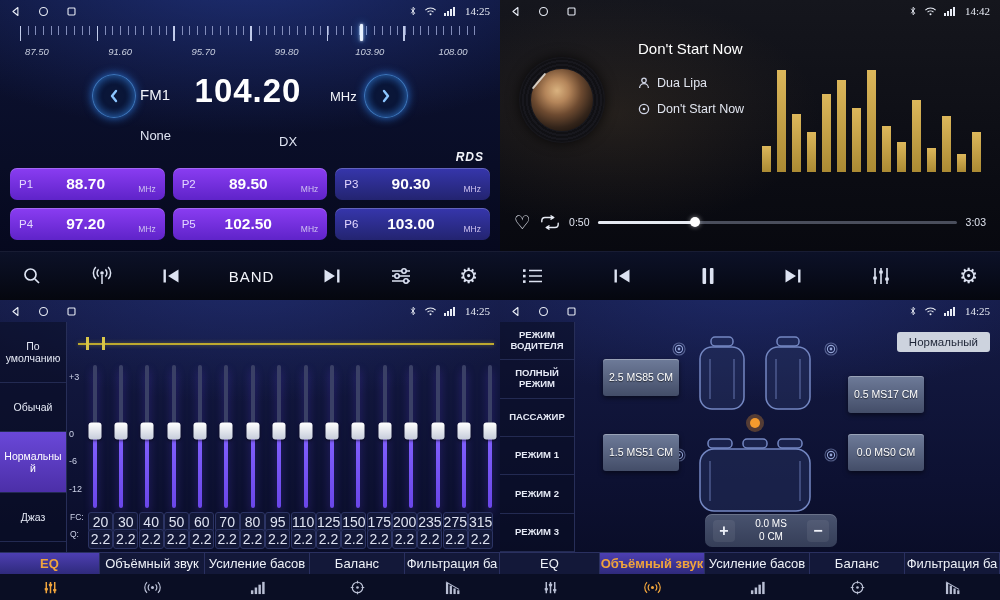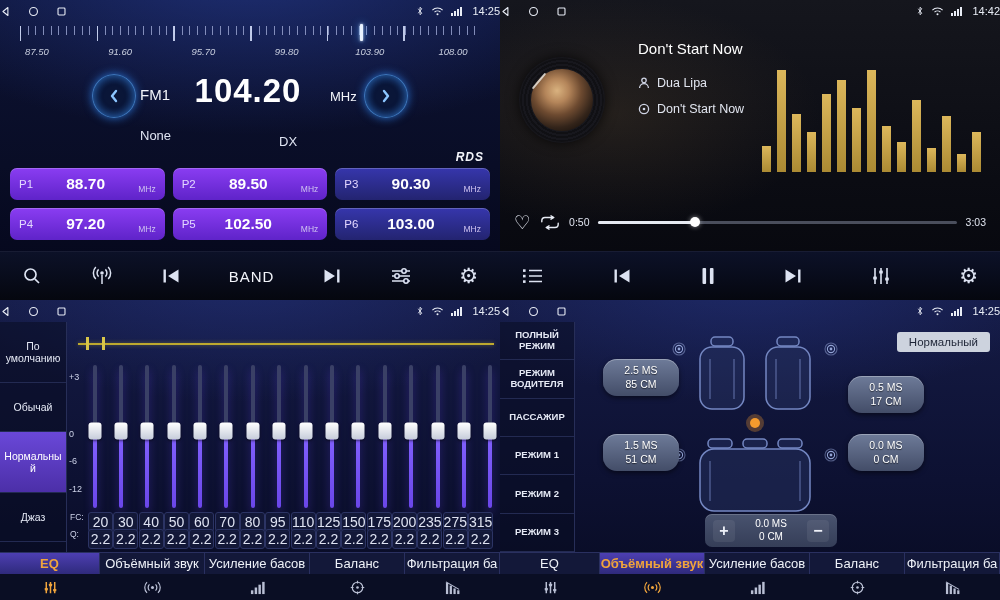--- a/index.html
+++ b/index.html
@@ -3,21 +3,21 @@
 <meta charset="utf-8">
 <style>
   html,body{margin:0;padding:0;background:#000;}
   body{width:1000px;height:600px;overflow:hidden;font-family:"Liberation Sans","DejaVu Sans",sans-serif;color:#fff;
        -webkit-font-smoothing:antialiased;}
   .app{width:1000px;height:600px;display:grid;grid-template-columns:500px 500px;grid-template-rows:300px 300px;}
   .quad{position:relative;width:500px;height:300px;overflow:hidden;}
 
   
   .statusbar{position:absolute;top:0;left:0;right:0;height:22px;display:flex;justify-content:space-between;
-             align-items:center;padding:0 0;z-index:6;}
+             align-items:center;padding:0 10px;z-index:6;font-family:Liberation Serif, serif;}
   .sb-left{display:flex;gap:17px;align-items:center;color:#e8ecf5;}
   .sb-right{display:flex;gap:7px;align-items:center;color:#e8ecf5;}
   .sb-nav,.sb-ico{display:flex;align-items:center;}
   .sb-time{font-size:11px;margin-left:3px;}
 
   
   .q-radio{background:radial-gradient(130% 95% at 50% -12%, rgba(45,70,170,.55), transparent 60%),
            linear-gradient(180deg,#0d1334 0%,#090d26 55%,#04061a 100%);}
   .ruler{position:absolute;left:0;right:0;top:24px;height:36px;font-style:italic;}
   .ticks-minor{position:absolute;left:20px;right:20px;top:2px;height:9px;
@@ -119,24 +119,24 @@
   .fc-row{top:190px;} .q-row{top:207px;}
   .eq-rowlabel{width:18px;font-size:8.5px;color:#cdd2e8;padding-left:2px;}
   .eq-vals{display:flex;justify-content:space-between;flex:1;}
   .eq-val{width:23px;text-align:center;font-size:14px;color:#dfe3f2;background:rgba(20,26,58,.9);
     border:1px solid #2c3464;border-radius:3px;padding:1px 0;}
 
   
   .profile-btn{position:absolute;right:10px;top:32px;background:#cdd3de;color:#1d2436;border:none;border-radius:3px;
     font-size:11.5px;padding:4px 12px;font-family:inherit;cursor:pointer;}
   .car{position:absolute;left:170px;top:27px;}
-  .delay-btn{position:absolute;width:76px;height:37px;border-radius:14px;
+  .delay-btn{position:absolute;width:76px;height:37px;border-radius:3px;
     background:linear-gradient(180deg,#6e7b99,#434d68);
     box-shadow:inset 0 1px 0 rgba(255,255,255,.3),0 2px 5px rgba(0,0,0,.5);
-    display:flex;flex-direction:column;align-items:center;justify-content:center;
+    display:flex;flex-direction:row;align-items:center;justify-content:center;
     font-size:10.5px;line-height:1.3;color:#fff;text-shadow:0 1px 1px rgba(0,0,0,.6);cursor:pointer;}
   .dl-fl{left:103px;top:59px;} .dl-fr{left:348px;top:59px;margin-top:17px;} .dl-rl{left:103px;top:134px;} .dl-rr{left:348px;top:134px;}
   .adjust{position:absolute;left:205px;top:214px;width:116px;height:33px;border-radius:7px;
     background:linear-gradient(180deg,#49536f,#353e58);box-shadow:inset 0 1px 0 rgba(255,255,255,.18);
     display:flex;align-items:center;justify-content:space-between;padding:0 8px;}
   .adj-btn{font-size:16px;font-weight:bold;color:#eef1f8;width:22px;height:22px;display:flex;align-items:center;
     justify-content:center;background:rgba(255,255,255,.07);border-radius:4px;cursor:pointer;}
   .adj-val{display:flex;flex-direction:column;align-items:center;font-size:10px;line-height:1.25;color:#fff;}
 </style>
 </head>
@@ -706,22 +706,22 @@
               <rect x="3" y="4" width="2" height="5"></rect>
               <rect x="6" y="2" width="2" height="7"></rect>
               <rect x="9" y="0" width="2" height="9"></rect>
             </svg>
           </span>
         <span class="sb-time">14:25</span>
       </div>
     </div>
 
     <div class="side field-side">
+      <div class="side-item">РЕЖИМ ВОДИТЕЛЯ</div>
       <div class="side-item">ПОЛНЫЙ РЕЖИМ</div>
-      <div class="side-item">РЕЖИМ ВОДИТЕЛЯ</div>
       <div class="side-item">ПАССАЖИР</div>
       <div class="side-item">РЕЖИМ 1</div>
       <div class="side-item">РЕЖИМ 2</div>
       <div class="side-item">РЕЖИМ 3</div>
     </div>
 
     <button class="profile-btn">Нормальный</button>
 
     <div class="car">
       <svg width="170" height="205" viewBox="0 0 170 205">

